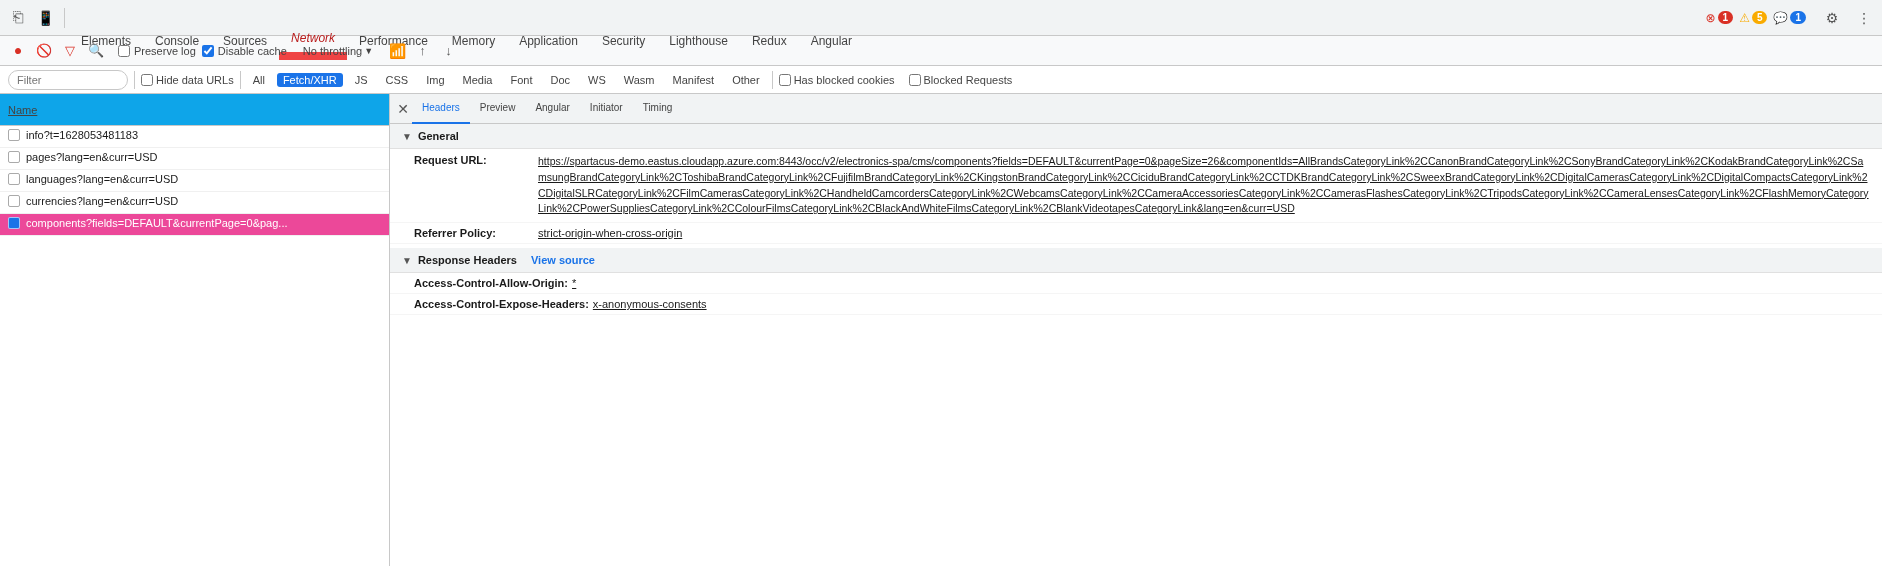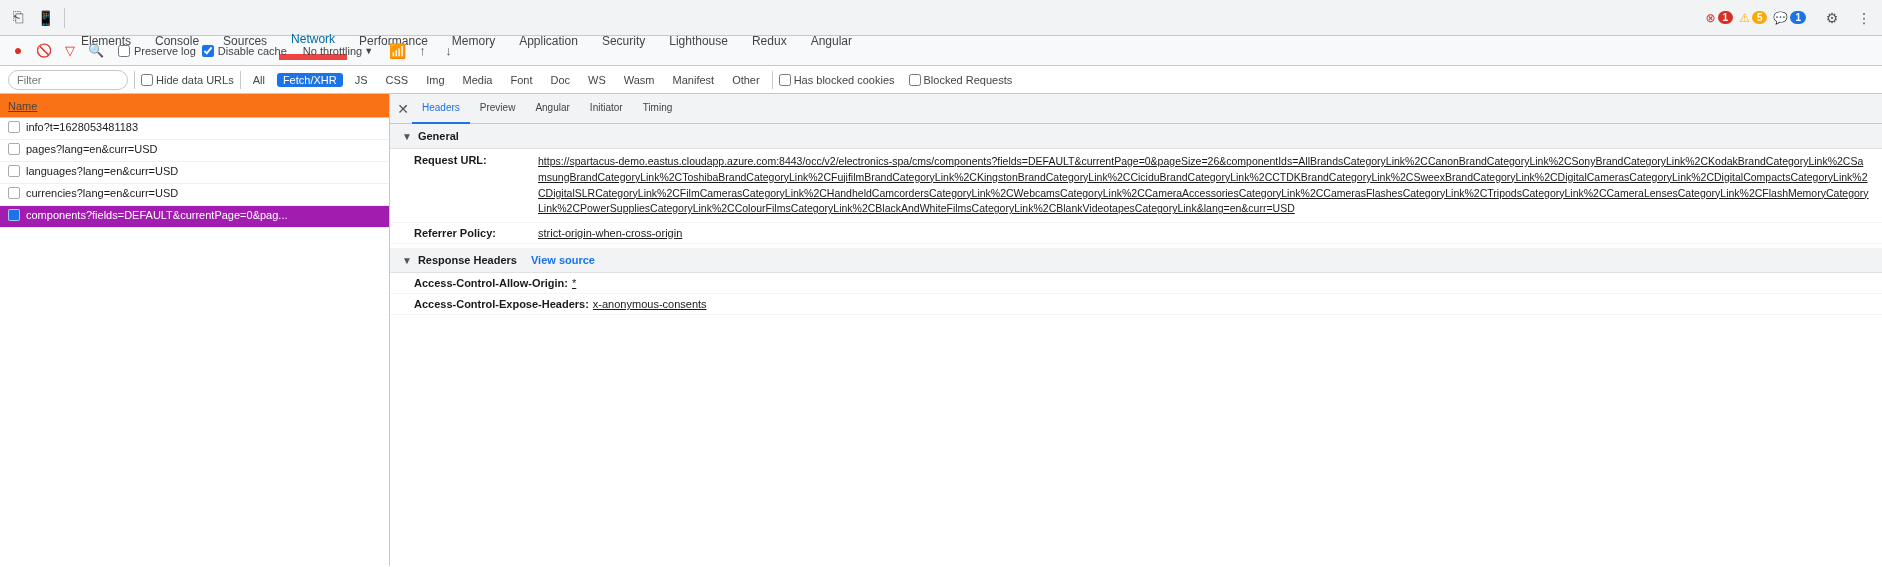--- a/index.html
+++ b/index.html
@@ -17,21 +17,21 @@
       width: 28px; height: 28px; display: flex; align-items: center; justify-content: center;
       cursor: pointer; border-radius: 3px; border: none; background: transparent; color: #555; font-size: 14px;
     }
     .devtools-tabs .tab-separator { width: 1px; height: 20px; background: #c8c8c8; margin: 0 4px; }
     .devtools-tab {
       padding: 0 12px; height: 36px; display: flex; align-items: center;
       cursor: pointer; font-size: 12px; color: #444; border-bottom: 2px solid transparent;
       white-space: nowrap;
       margin-top: 48px;
     }
-    .devtools-tab.active { color: #0369a1; border-bottom: 6px solid #ef4444; }
+    .devtools-tab.active { color: #b91c1c; border-bottom: 8px solid #ef4444; font-style: italic; }
     .devtools-tabs .right-icons { margin-left: auto; display: flex; align-items: center; gap: 4px; }
     .badge-red { background: #d93025; color: #fff; border-radius: 8px; padding: 1px 5px; font-size: 10px; font-weight: bold; }
     .badge-yellow { background: #f9ab00; color: #fff; border-radius: 8px; padding: 1px 5px; font-size: 10px; font-weight: bold; }
     .badge-blue { background: #1a73e8; color: #fff; border-radius: 8px; padding: 1px 5px; font-size: 10px; font-weight: bold; }
 
     
     .network-toolbar {
       display: flex; align-items: center; gap: 6px;
       background: #f8f9fa; border-bottom: 1px solid #c8c8c8;
       height: 30px; padding: 0 8px;
@@ -79,31 +79,31 @@
     }
 
     
     .network-list {
       width: 390px; min-width: 390px;
       border-right: 1px solid #c8c8c8;
       display: flex; flex-direction: column;
       overflow: hidden;
     }
     .list-header {
-      background: #f97316; border-bottom: 1px solid #c8c8c8;
+      background: #0ea5e9; border-bottom: 1px solid #c8c8c8;
       padding: 4px 8px; font-size: 11px; font-weight: 500; color: #444;
-      height: 24px; display: flex; align-items: center; text-decoration: underline;
+      height: 32px; display: flex; align-items: center; text-decoration: underline;
     }
     .list-items { overflow-y: auto; flex: 1; }
     .list-item {
       display: flex; align-items: flex-start; gap: 6px;
       padding: 3px 8px; height: 22px; cursor: pointer;
       border-bottom: 1px solid #f0f0f0; font-size: 11px; color: #1a1a1a;
     }
-    .list-item.selected { background: #a21caf; color: #fff; }
+    .list-item.selected { background: #ec4899; color: #fff; }
     .list-item-checkbox {
       width: 12px; height: 12px; border: 1px solid #aaa; border-radius: 2px; flex-shrink: 0;
       background: #fff;
     }
     .list-item.selected .list-item-checkbox { border-color: rgba(255,255,255,0.7); }
     .list-item-name { flex: 1; overflow: hidden; text-overflow: ellipsis; white-space: nowrap; }
 
     
     .detail-panel {
       flex: 1; display: flex; flex-direction: column; overflow: hidden;

